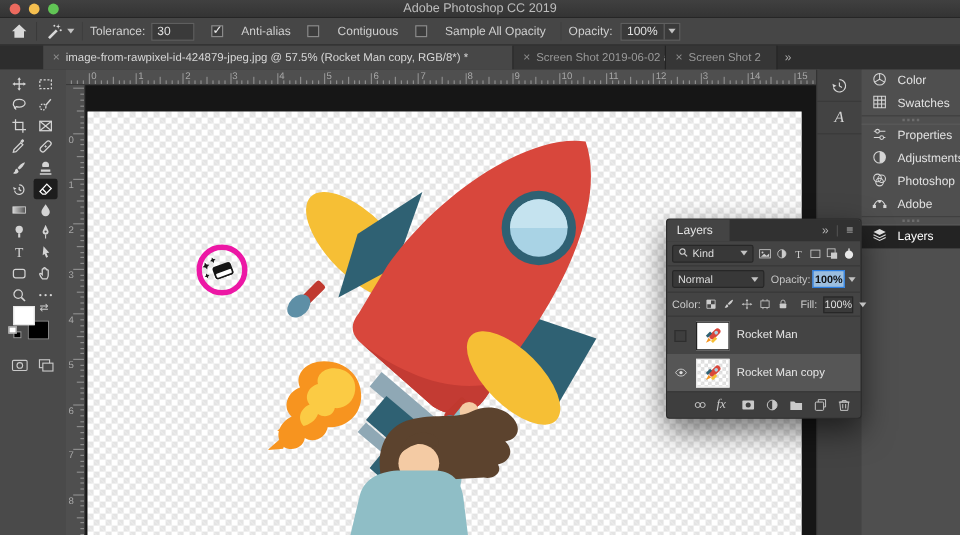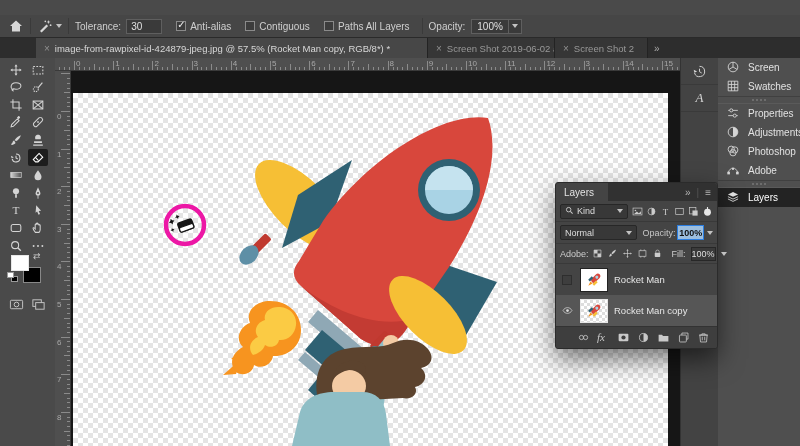--- a/index.html
+++ b/index.html
@@ -24,21 +24,21 @@
     background:#464646;border-bottom:1px solid #2a2a2a;display:flex;align-items:center;
     font-size:10px;color:#cfcfcf;}
   .ob-sep{width:1px;height:16px;background:#585858;border-right:1px solid #3a3a3a;margin:0 6px;}
   .ob-icon{display:inline-flex;width:16px;height:16px;align-items:center;justify-content:center;}
   .home-btn{margin-left:8px;}
   .wand-btn{display:flex;align-items:center;gap:3px;}
   .caret{width:0;height:0;border-left:3px solid transparent;border-right:3px solid transparent;
     border-top:4px solid #c2c2c2;display:inline-block;}
   .tolerance-box{width:36px;height:15px;background:#3a3a3a;border:1px solid #5f5f5f;
     color:#e0e0e0;font-size:10px;padding:0 4px;margin-left:5px;}
-  .cb-group{display:flex;align-items:center;margin-left:14px;gap:4px;justify-content:space-between;}
+  .cb-group{display:flex;align-items:center;margin-left:14px;gap:15px;justify-content:space-between;}
   .checkbox{width:10px;height:10px;border:1px solid #8a8a8a;background:#3c3c3c;
     position:relative;display:inline-block;}
   .checkbox.checked::after{content:"✓";position:absolute;left:0;top:-3px;
     font-size:10px;color:#f0f0f0;}
   .opacity-box{display:flex;align-items:center;height:15px;background:#3a3a3a;
     border:1px solid #5f5f5f;margin-left:6px;}
   .opacity-box .val{padding:0 5px;color:#e0e0e0;}
   .opacity-box .dd{width:13px;height:100%;border-left:1px solid #5f5f5f;
     display:flex;align-items:center;justify-content:center;}
 
@@ -146,20 +146,28 @@
     justify-content:flex-end;gap:7px;padding:0 7px;}
   .lp-footer svg{width:13px;height:13px;}
   .fxtext{font-family:"Liberation Serif",serif;font-style:italic;font-size:11px;color:#c9c9c9;}
   .mag svg{width:9px;height:9px;}
 </style>
 </head>
 <body>
 
 <div id="app">
 
+  <div class="titlebar">
+    <div class="lights">
+      <span class="light red"></span>
+      <span class="light yellow"></span>
+      <span class="light green"></span>
+    </div>
+    <div class="apptitle">Adobe Photoshop CC 2019</div>
+  </div>
 
   <div class="optionsbar">
     <span class="ob-icon home-btn">
       <svg viewBox="0 0 16 16">
           <path d="M8 2.5 14 8h-2v5.5H4V8H2z" fill="#d8d8d8"></path>
         </svg>
     </span>
     <span class="ob-sep"></span>
     <span class="wand-btn">
       <span class="ob-icon">
@@ -179,21 +187,21 @@
         <span class="cb-group">
           <span class="checkbox checked"></span>
           <span>Anti-alias</span>
         </span>
         <span class="cb-group">
           <span class="checkbox"></span>
           <span>Contiguous</span>
         </span>
         <span class="cb-group">
           <span class="checkbox"></span>
-          <span>Paths All Layers</span>
+          <span>Sample All Opacity</span>
         </span>
       </span>
     <span class="ob-sep" style="margin-left:12px"></span>
     <span>Opacity:</span>
     <span class="opacity-box">
       <span class="val">100%</span>
       <span class="dd">
           <span class="caret"></span>
         </span>
     </span>
@@ -676,21 +684,21 @@
       <span class="serifA">A</span>
     </div>
   </div>
 
   <div class="dock" id="dock">
       <div class="dockitem">
         <span><svg viewBox="0 0 16 16">
             <circle cx="8" cy="8" r="5.5" stroke="#d6d6d6" fill="none"></circle>
             <path d="M8 2.5V8l4.7 2.8M8 8 3.3 10.8" stroke="#d6d6d6" fill="none"></path>
           </svg></span>
-        <span>Screen</span>
+        <span>Color</span>
       </div>
       <div class="dockitem">
         <span><svg viewBox="0 0 16 16">
             <path d="M2.5 2.5h11v11h-11zM2.5 6.2h11M2.5 9.9h11M6.2 2.5v11M9.9 2.5v11" stroke="#d6d6d6" fill="none"></path>
           </svg></span>
         <span>Swatches</span>
       </div>
       <div class="docksep">
         <i></i>
       </div>
@@ -802,21 +810,21 @@
       <div class="lp-field lp-normal">
         <span>Normal</span>
         <span class="caret"></span>
       </div>
       <span class="lp-opacitylabel">Opacity:</span>
       <span class="lp-opacityval">100%</span>
       <span class="caret" style="margin-left:3px"></span>
     </div>
 
     <div class="lp-row lp-lock">
-      <span>Adobe:</span>
+      <span>Color:</span>
       <span id="lockicons" style="display:flex;gap:4px;align-items:center">
           <span style="display: inline-flex; width: 11px; height: 11px;">
             <svg viewBox="0 0 16 16">
               <path d="M3 3h5v5H3zM8 8h5v5H8z" fill="#ccc"></path>
               <path d="M3 3h10v10H3z" stroke="#ccc" fill="none"></path>
             </svg>
           </span>
           <span style="display: inline-flex; width: 11px; height: 11px;">
             <svg viewBox="0 0 16 16">
               <path d="M12.5 2.5c-2 .5-4.5 2.5-6 5l1.5 1.5c2.5-1.5 4.5-4 5-6.5z" fill="#ccc"></path>

